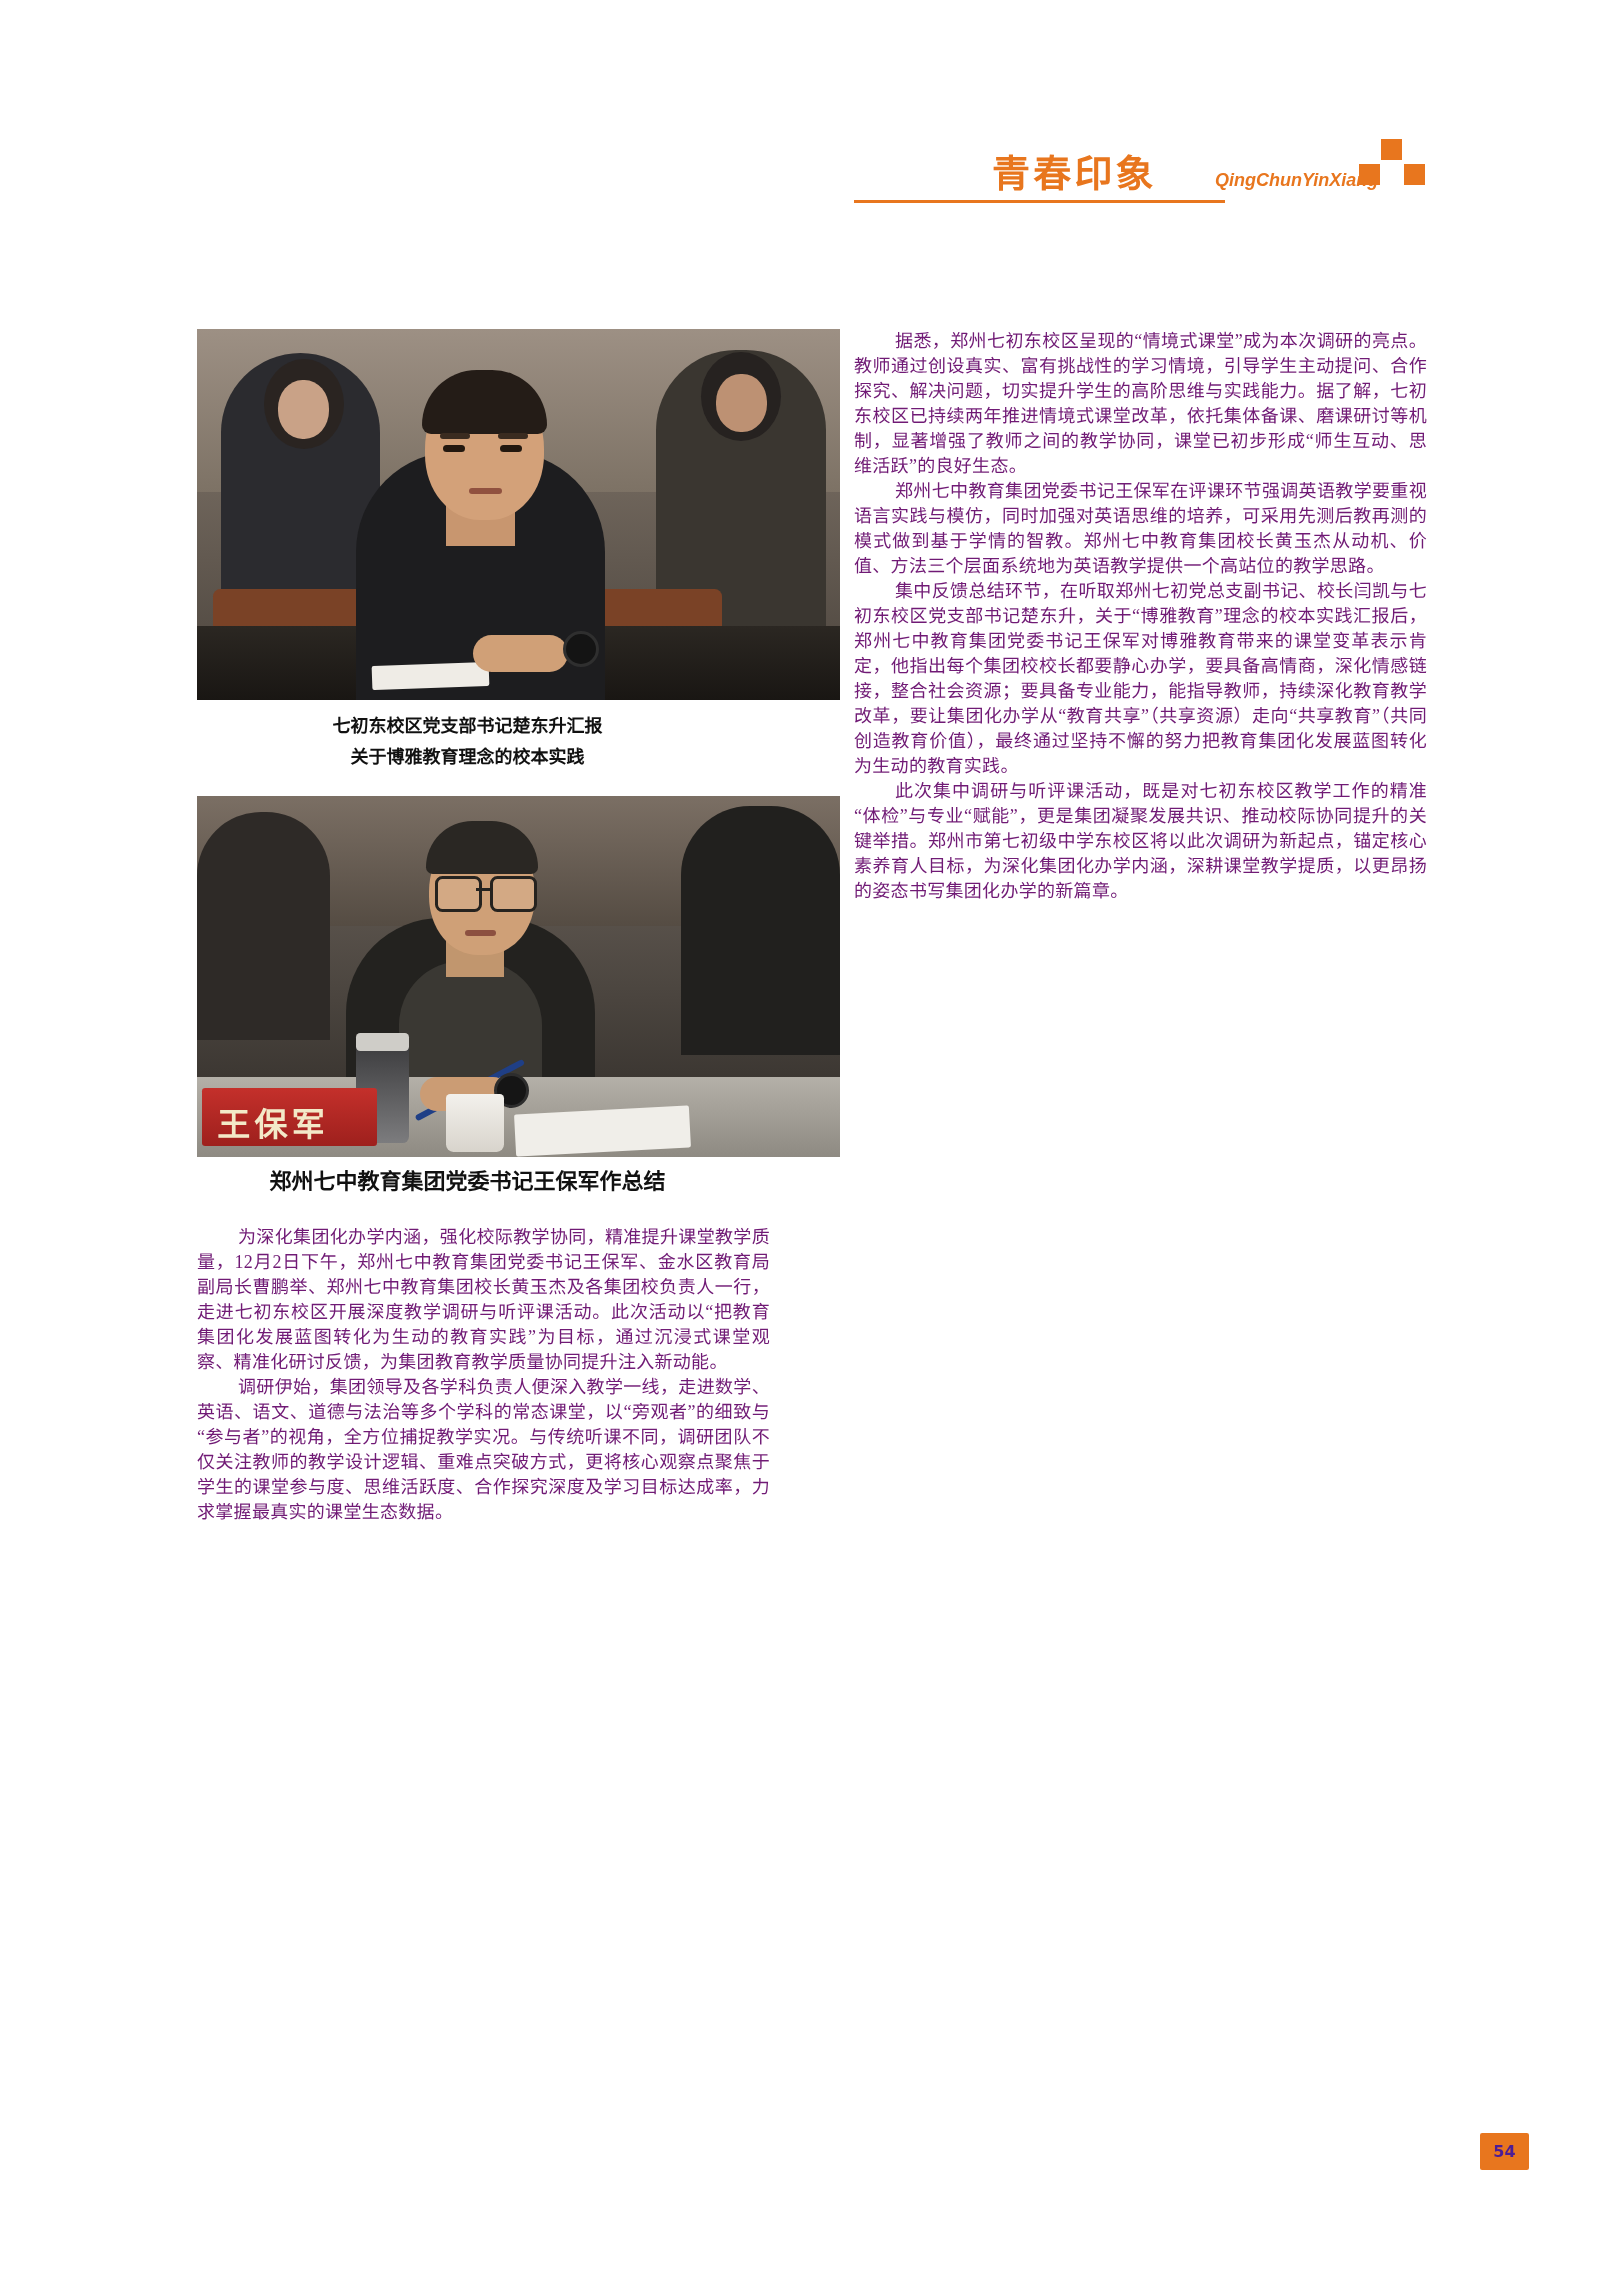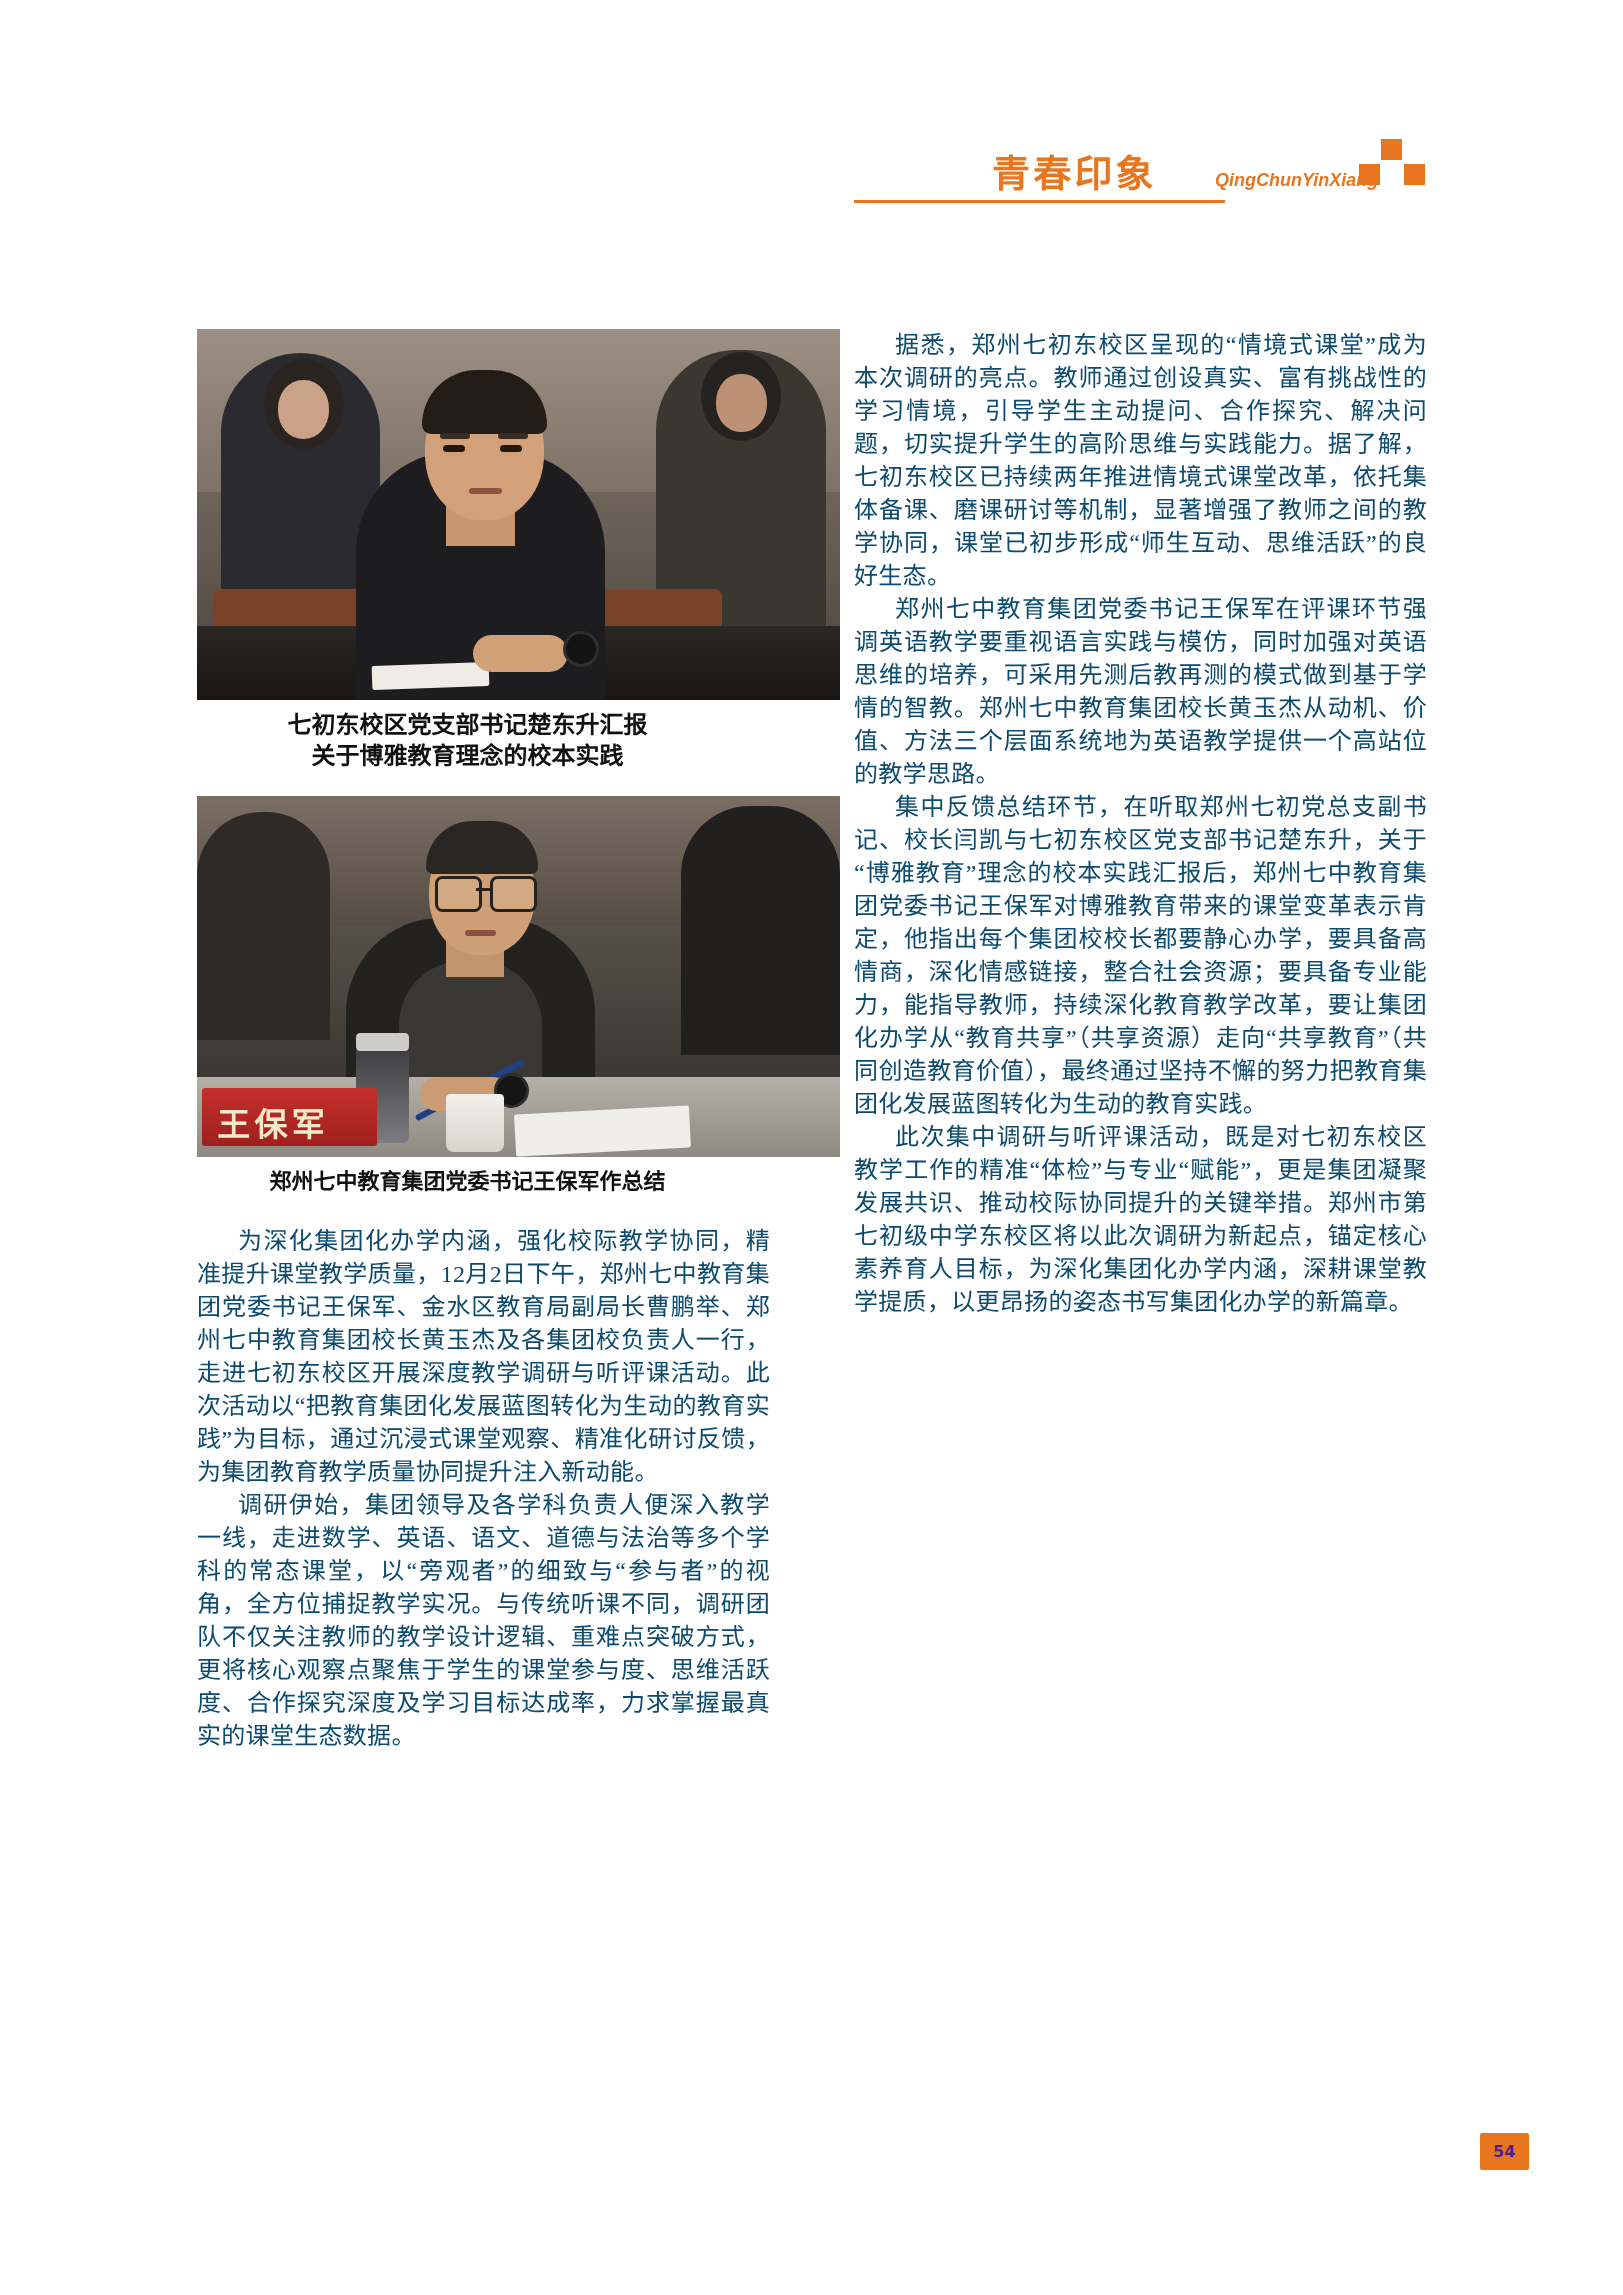--- a/index.html
+++ b/index.html
@@ -64,44 +64,44 @@
   
   .col {
     position: absolute;
     top: 329px;
     width: 573px;
   }
   .col-left  { left: 197px; }
   .col-right { left: 854px; }
 
   .para {
-    font-size: 24px;
-    line-height: 33px;
+    font-size: 18px;
+    line-height: 25px;
     text-align: justify;
     text-justify: inter-ideograph;
     text-indent: 41px;
     margin: 0 0 0 0;
-    color: #0c4a6e;
+    color: #701a75;
     letter-spacing: 0.3px;
   }
 
   
   .photo {
     position: relative;
     width: 643px;
     height: 371px;
     overflow: hidden;
     background: #6b6257;
   }
   .photo.photo2 { height: 361px; }
 
   .caption {
     font-family: "DejaVu Sans", "Liberation Sans", sans-serif;
     font-weight: bold;
-    font-size: 24px;
+    font-size: 18px;
     line-height: 31px;
     text-align: center;
     color: #111111;
     width: 541px;
     margin-top: 9.5px;
   }
   .caption.cap2 { font-size: 22px; }
 
   .gap-after-cap { height: 24.4px; }
   .gap-after-cap2 { height: 28px; }

